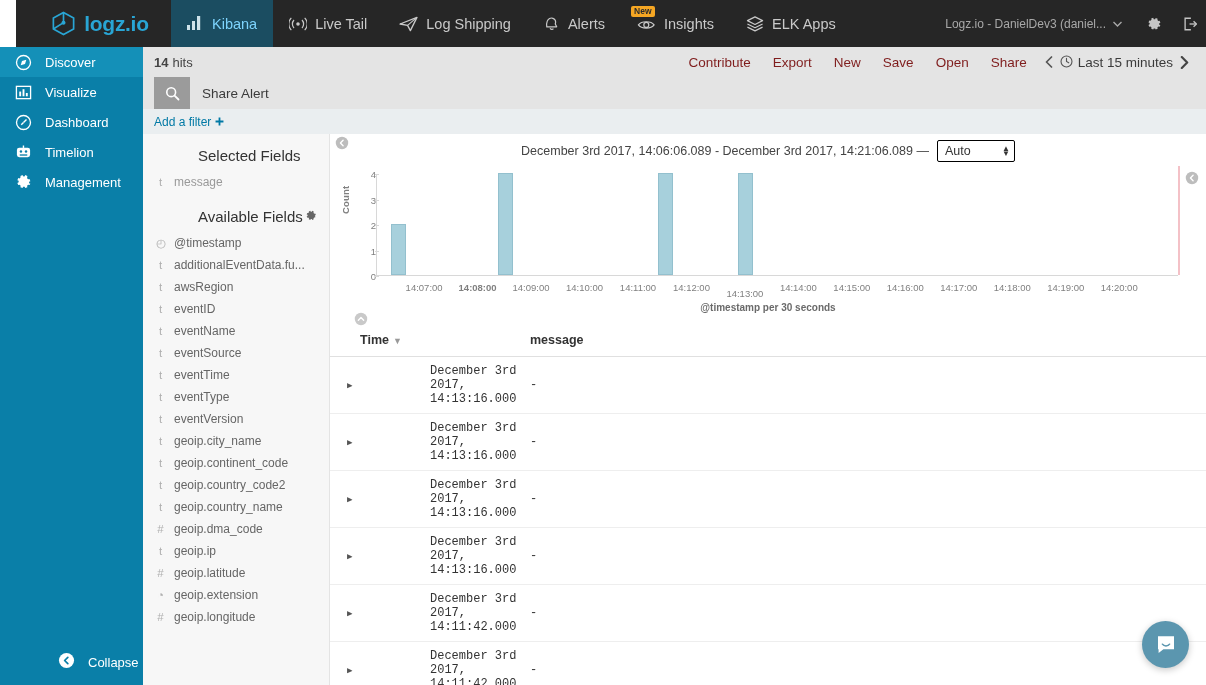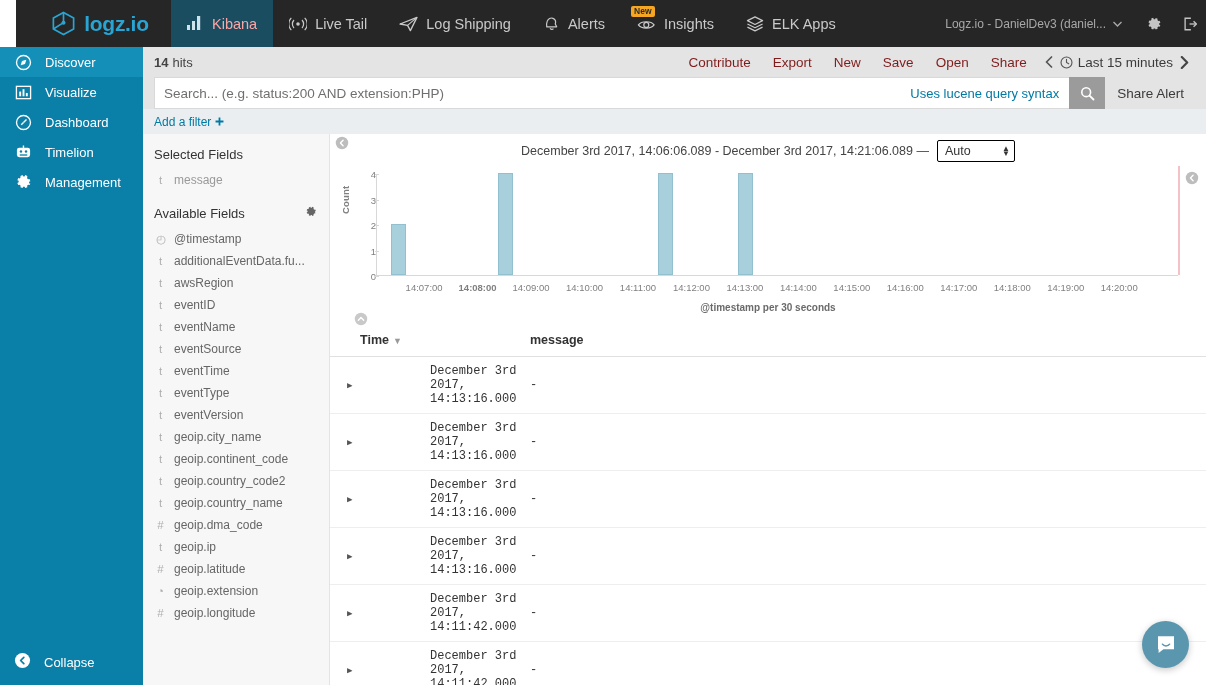--- a/index.html
+++ b/index.html
@@ -22,21 +22,21 @@
     width: 143px; display: flex; align-items: center; justify-content: center;
     gap: 7px; background: #262626;
   }
   .brand-logo { width: 27px; height: 27px; display: block; }
   .brand-text { font-size: 21px; font-weight: bold; color: #29a5d4; letter-spacing: -0.3px; }
   .navitem {
     display: flex; align-items: center; gap: 8px;
     padding: 0 16px; color: #c9c9c9; font-size: 14.5px;
     cursor: pointer; position: relative; white-space: nowrap;
   }
-  .navitem.active { background: #1b4d61; color: #fca5a5; }
+  .navitem.active { background: #1b4d61; color: #7dd3fc; }
   .navitem svg { display: block; }
   .badge-new {
     position: absolute; top: 6px; left: 10px;
     background: #f5a623; color: #2b2b2b; font-size: 8.5px;
     font-weight: bold; padding: 1px 3px; border-radius: 2px; line-height: 1.1;
   }
   .nav-right {
     margin-left: auto; display: flex; align-items: center; gap: 0;
     padding-right: 14px; color: #9a9a9a;
   }
@@ -58,39 +58,39 @@
     display: flex; align-items: center; gap: 13px;
     height: 30px; padding-left: 14px; color: #ffffff;
     font-size: 13px; cursor: pointer;
   }
   .side-item.active { background: #1490b8; }
   .side-item .sicon { width: 18px; display: flex; align-items: center; justify-content: center; }
   .side-spacer { flex: 1; }
   .side-collapse {
     display: flex; align-items: center; gap: 13px;
     height: 34px; padding-left: 14px; color: #ffffff;
-    font-size: 13px; cursor: pointer; margin-bottom: 6px;
+    font-size: 13px; cursor: pointer; margin-bottom: 6px; margin-left: 44px;
   }
 
   
   .main { position: absolute; top: 47px; left: 143px; right: 0; bottom: 0; background: #fff; }
 
   .hitsbar {
     height: 30px; background: #e4e4e4; display: flex; align-items: center;
     padding: 0 10px 0 11px; font-size: 13px; color: #444;
   }
   .hits-count { font-weight: bold; }
   .hits-label { margin-left: 4px; }
   .toolbar-right { margin-left: auto; display: flex; align-items: center; gap: 0; }
   .tb-link {
     color: #7f1d1d; font-size: 13.5px; padding: 0 11px; cursor: pointer;
     text-decoration: none;
   }
   .tb-chevron { color: #555; padding: 0 7px; cursor: pointer; font-size: 14px; display:flex; align-items:center;}
-  .tb-time { display: flex; align-items: center; gap: 5px; color: #3b3b3b; font-size: 13.5px; cursor: pointer; }
+  .tb-time { display: flex; gap: 5px; color: #3b3b3b; font-size: 13.5px; cursor: pointer; }
 
   .searchbar {
     height: 32px; background: #e4e4e4; display: flex; align-items: stretch;
     padding: 0 10px 0 11px; gap: 0;
   }
   .search-input-wrap {
     flex: 1; background: #fff; display: flex; align-items: center;
     position: relative; border: 1px solid #d9d9d9; border-right: none;
   }
   .search-input {
@@ -114,21 +114,21 @@
 
   .content { position: absolute; top: 87px; left: 0; right: 0; bottom: 0; display: flex; }
 
   
   .fields {
     width: 187px; background: #f7f7f7; border-right: 1px solid #e4e4e4;
     overflow: hidden; position: relative;
   }
   .fields-head {
     display: flex; align-items: center; padding: 13px 12px 7px 11px;
-    font-size: 13px; color: #333; font-weight: normal;
+    font-size: 15px; color: #333; font-weight: normal; margin-left: 44px;
   }
   .fields-head .gear { margin-left: auto; color: #666; cursor: pointer; }
   .field-row {
     display: flex; align-items: center; gap: 9px;
     padding: 4px 8px 4px 13px; font-size: 12px; color: #666; cursor: pointer;
   }
   .ftype { width: 9px; color: #b0b0b0; font-size: 11.5px; text-align: center; flex: none; }
   .fname { white-space: nowrap; overflow: hidden; text-overflow: ellipsis; }
   .fields-list { padding-bottom: 2px; }
   .field-row.selected .fname { color: #999; }
@@ -406,24 +406,20 @@
 
         <span class="tb-chevron">
           <svg width="9" height="13" viewBox="0 0 8 12">
             <path d="M1.5 1 L6.5 6 L1.5 11" fill="none" stroke="#444" stroke-width="2" stroke-linecap="round" stroke-linejoin="round"></path>
           </svg>
         </span>
       </div>
     </div>
 
     <div class="searchbar">
-      <div class="search-input-wrap">
-        <input class="search-input" type="text" placeholder="Search... (e.g. status:200 AND extension:PHP)" value="" style="">
-        <span class="lucene-hint">Uses lucene query syntax</span>
-      </div>
       <div class="search-go">
         <svg width="15" height="15" viewBox="0 0 16 16">
           <circle cx="6.6" cy="6.6" r="4.7" fill="none" stroke="#fff" stroke-width="1.7"></circle>
           <path d="M10.2 10.2 L14.4 14.4" stroke="#fff" stroke-width="1.9" stroke-linecap="round"></path>
         </svg>
       </div>
       <div class="create-alert">Share Alert</div>
     </div>
 
     <div class="filterbar">
@@ -573,21 +569,21 @@
                 <div class="bar" style="left: calc(46% - 7px); width: 15px; height: 102px;"></div>
                 <div class="nowline" style="left: 100%;"></div>
               </div>
             <div class="xticks" id="xticks">
                 <div class="xtick" style="left: 6%;">14:07:00</div>
                 <div class="xtick" style="left: 12.6667%; font-weight: bold;">14:08:00</div>
                 <div class="xtick" style="left: 19.3333%;">14:09:00</div>
                 <div class="xtick" style="left: 26%;">14:10:00</div>
                 <div class="xtick" style="left: 32.6667%;">14:11:00</div>
                 <div class="xtick" style="left: 39.3333%;">14:12:00</div>
-                <div class="xtick" style="left: 46%;">14:13:00</div>
+                <div class="xtick" style="left: 46%; margin-top: 6px;">14:13:00</div>
                 <div class="xtick" style="left: 52.6667%;">14:14:00</div>
                 <div class="xtick" style="left: 59.3333%;">14:15:00</div>
                 <div class="xtick" style="left: 66%;">14:16:00</div>
                 <div class="xtick" style="left: 72.6667%;">14:17:00</div>
                 <div class="xtick" style="left: 79.3333%;">14:18:00</div>
                 <div class="xtick" style="left: 86%;">14:19:00</div>
                 <div class="xtick" style="left: 92.6667%;">14:20:00</div>
               </div>
             <div class="xaxis-title">@timestamp per 30 seconds</div>
           </div>

